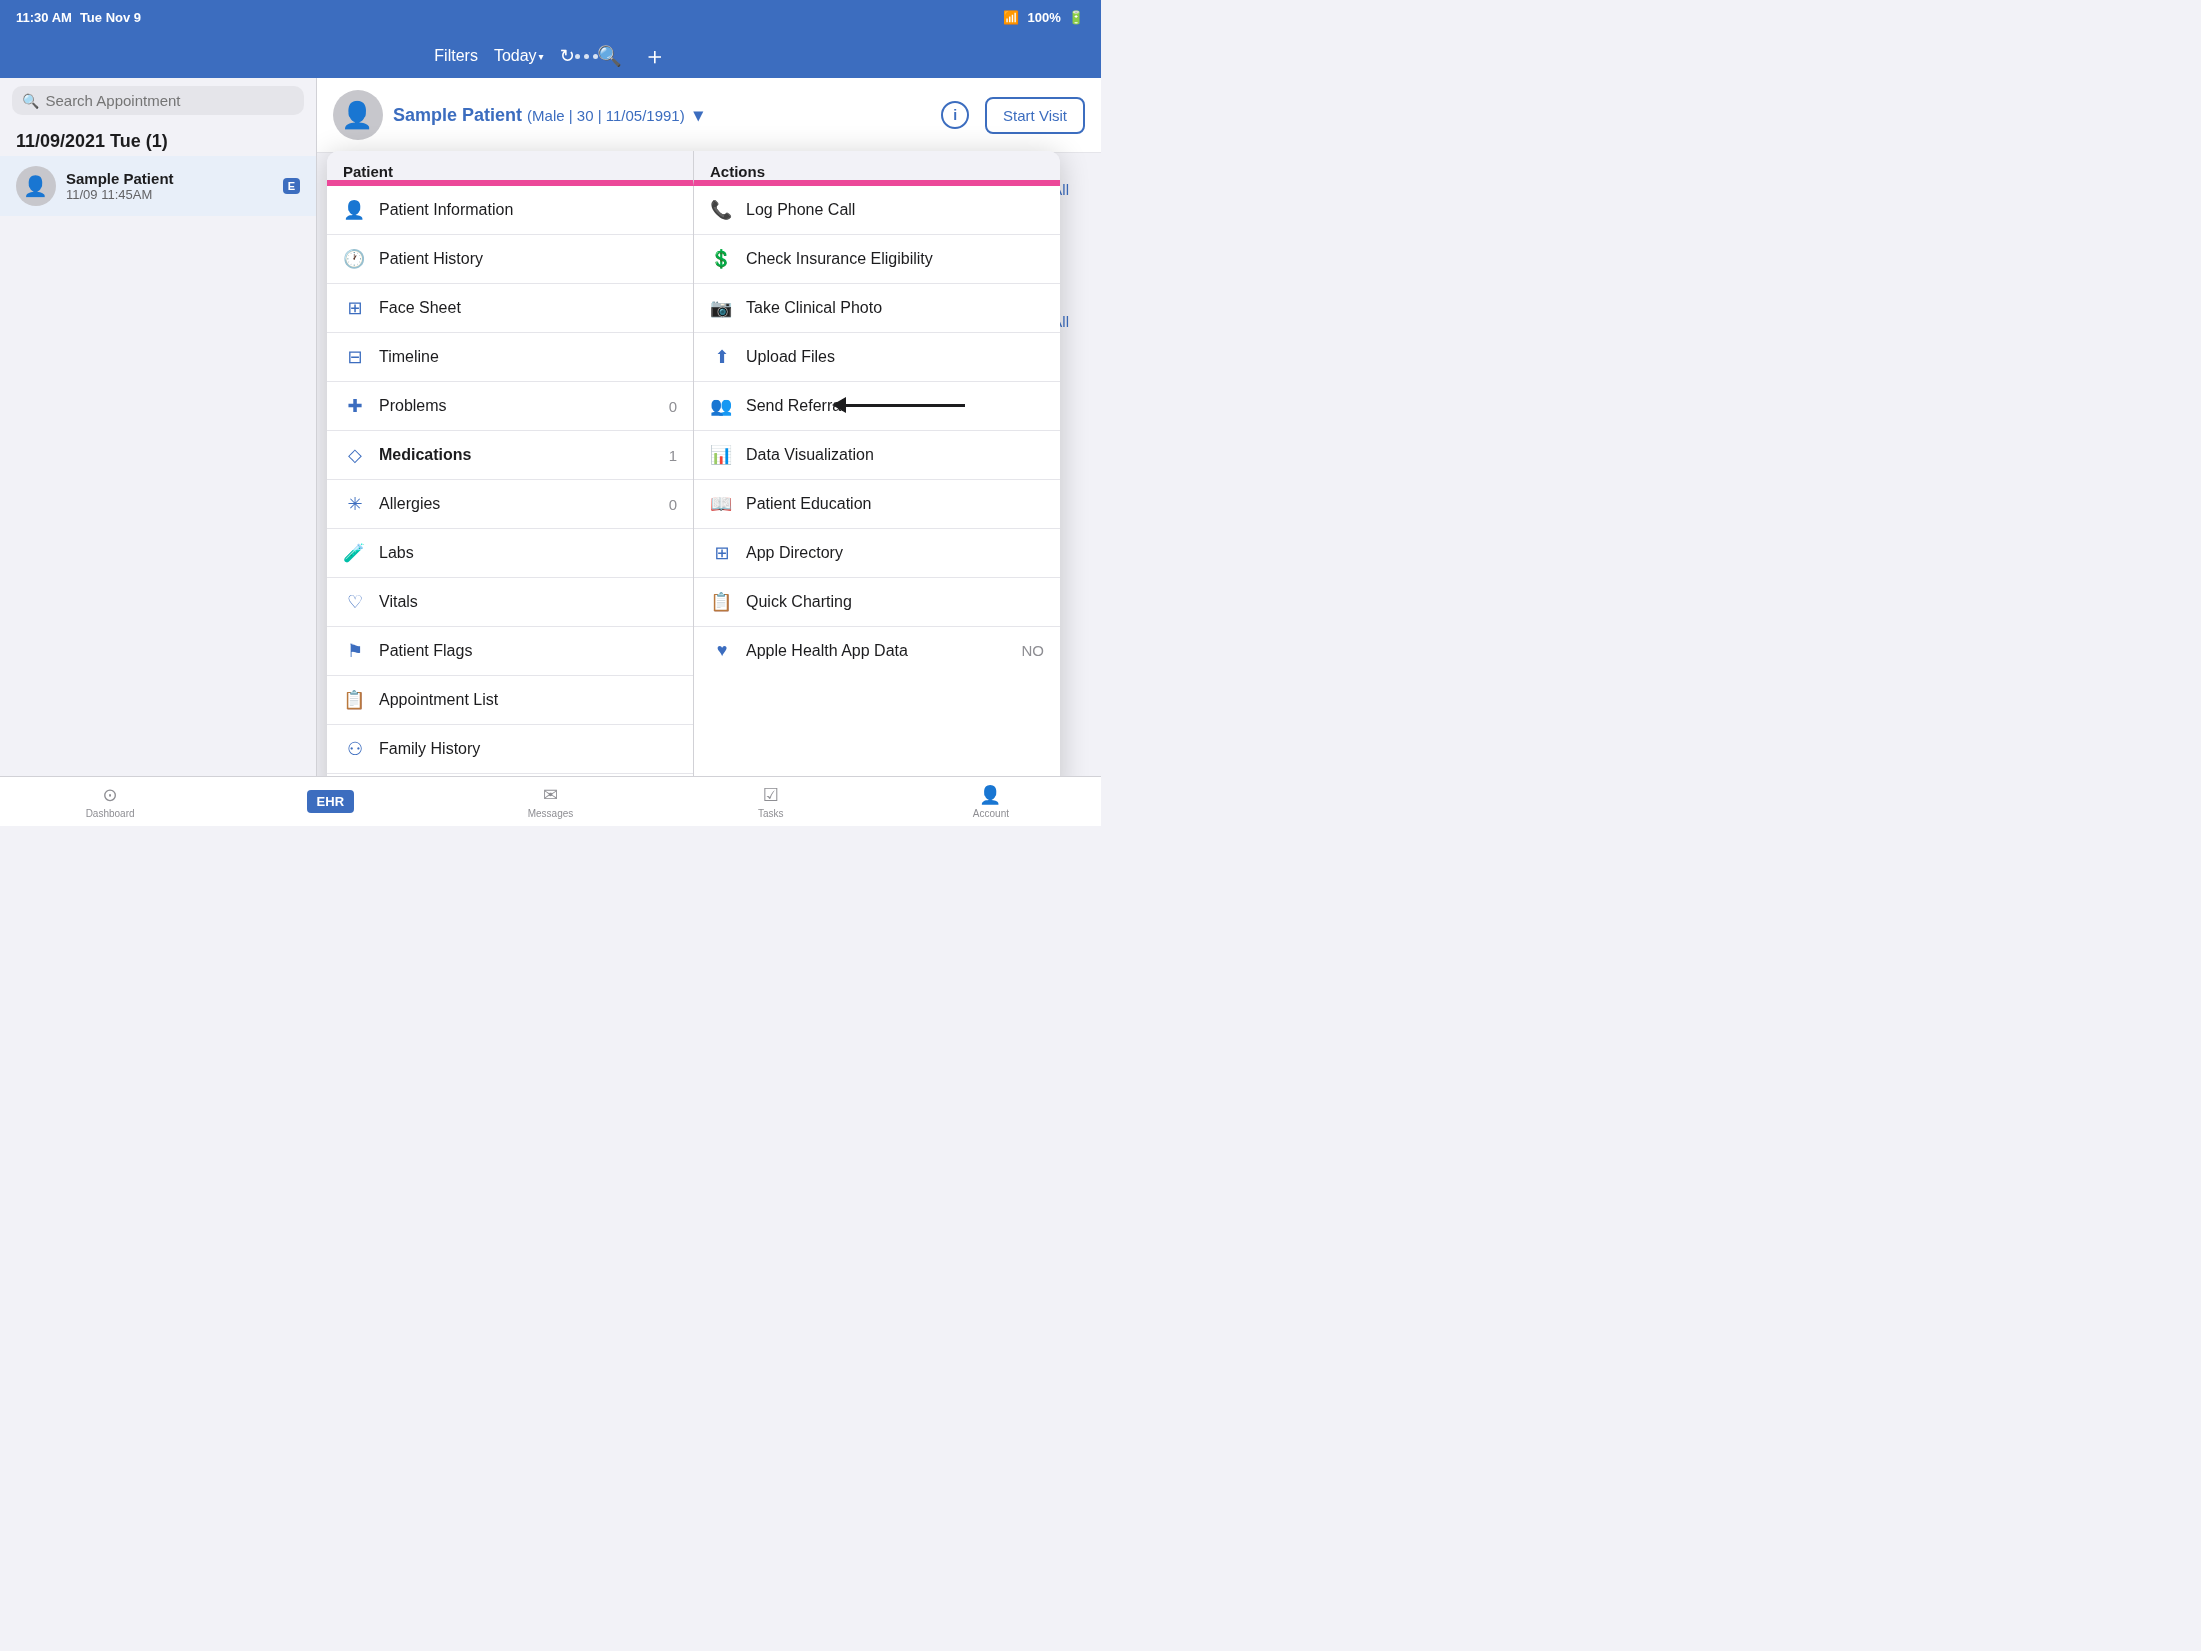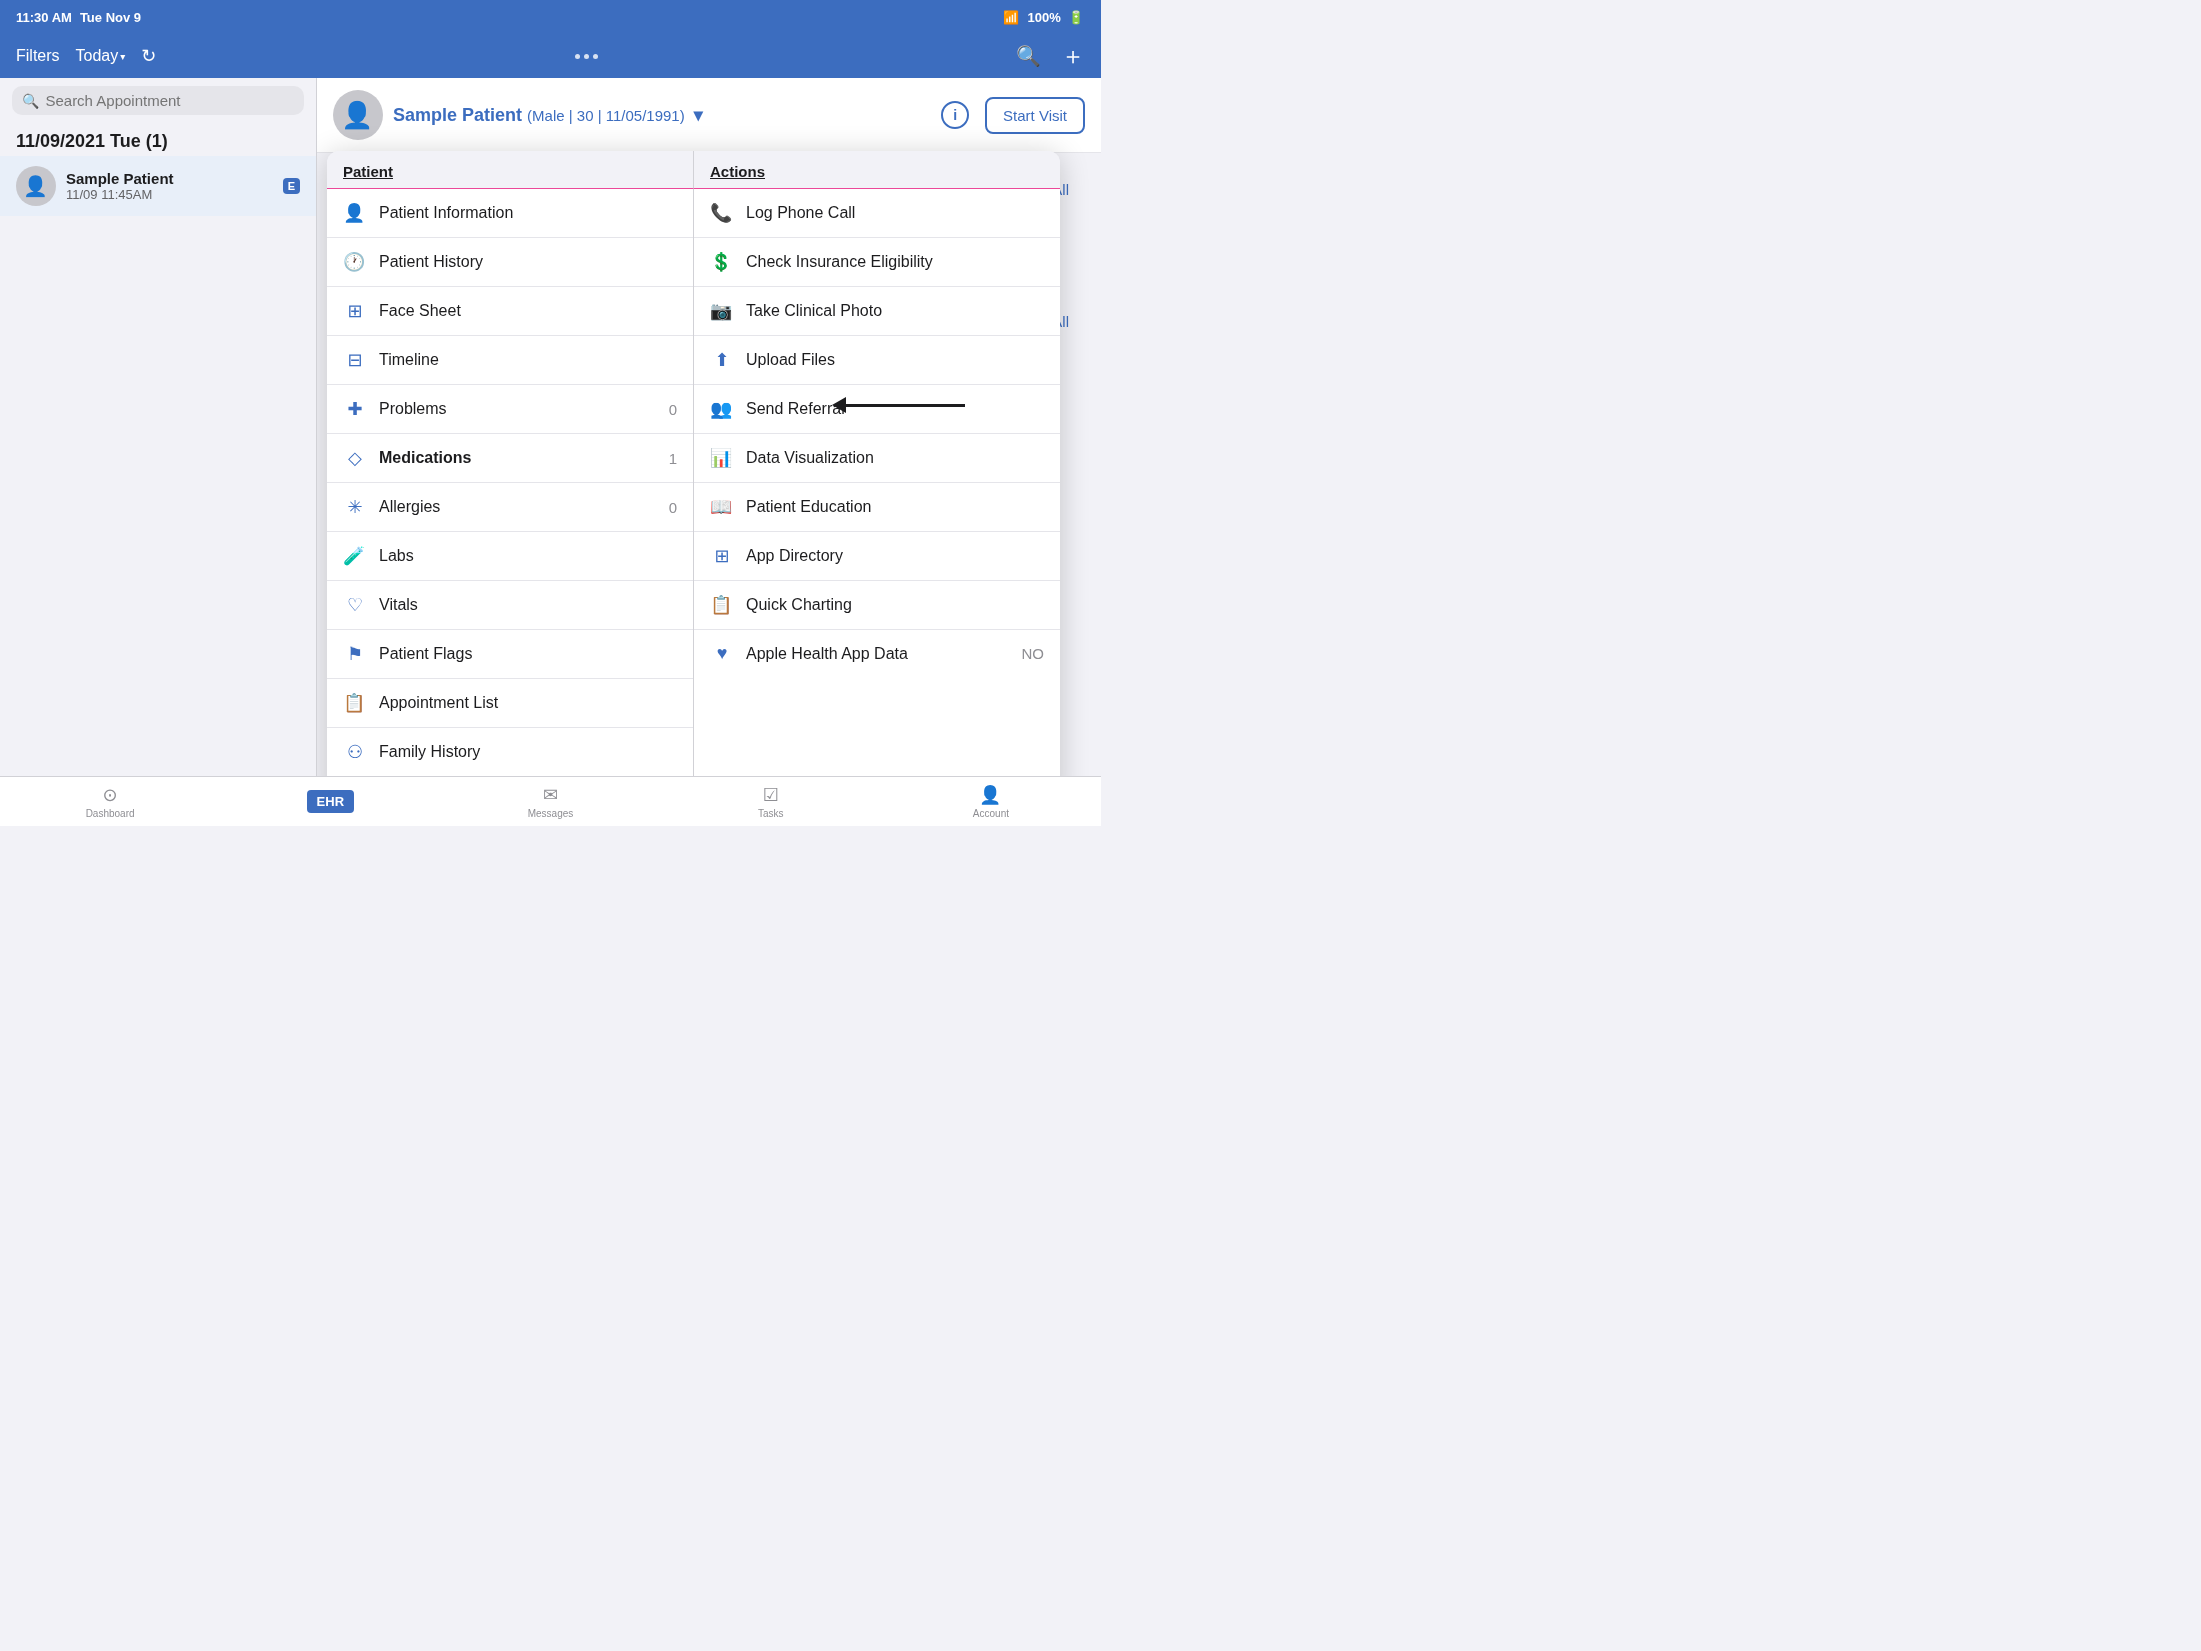--- a/index.html
+++ b/index.html
@@ -26,21 +26,21 @@
     }
     .status-bar-left { display: flex; align-items: center; gap: 4px; }
     .status-bar-right { display: flex; align-items: center; gap: 8px; }
 
     
     .nav-bar {
       background: #3c6dbf;
       height: 44px;
       display: flex;
       align-items: center;
-      justify-content: space-between;
+      justify-content: center;
       padding: 0 16px;
     }
     .nav-bar-left { display: flex; align-items: center; gap: 16px; }
     .nav-bar-center { display: flex; align-items: center; gap: 6px; }
     .nav-bar-right { display: flex; align-items: center; gap: 20px; }
     .nav-btn {
       color: white;
       font-size: 16px;
       background: none;
       border: none;
@@ -212,26 +212,25 @@
       overflow: hidden;
       display: flex;
       flex-direction: column;
     }
     .dropdown-header {
       display: flex;
       background: #f2f2f7;
     }
     .dropdown-col-header {
       flex: 1;
-      padding: 12px 16px 8px;
+      padding: 12px 16px 0;
       font-size: 15px;
       font-weight: 700;
       color: #1c1c1e;
-      border-bottom: 1px solid #ec4899;
-      text-decoration: underline;
+      border-bottom: 6px solid #ec4899;
     }
     .dropdown-col-header:first-child {
       border-right: 1px solid #d1d1d6;
     }
     .dropdown-body {
       display: flex;
       background: white;
     }
     .dropdown-col {
       flex: 1;

